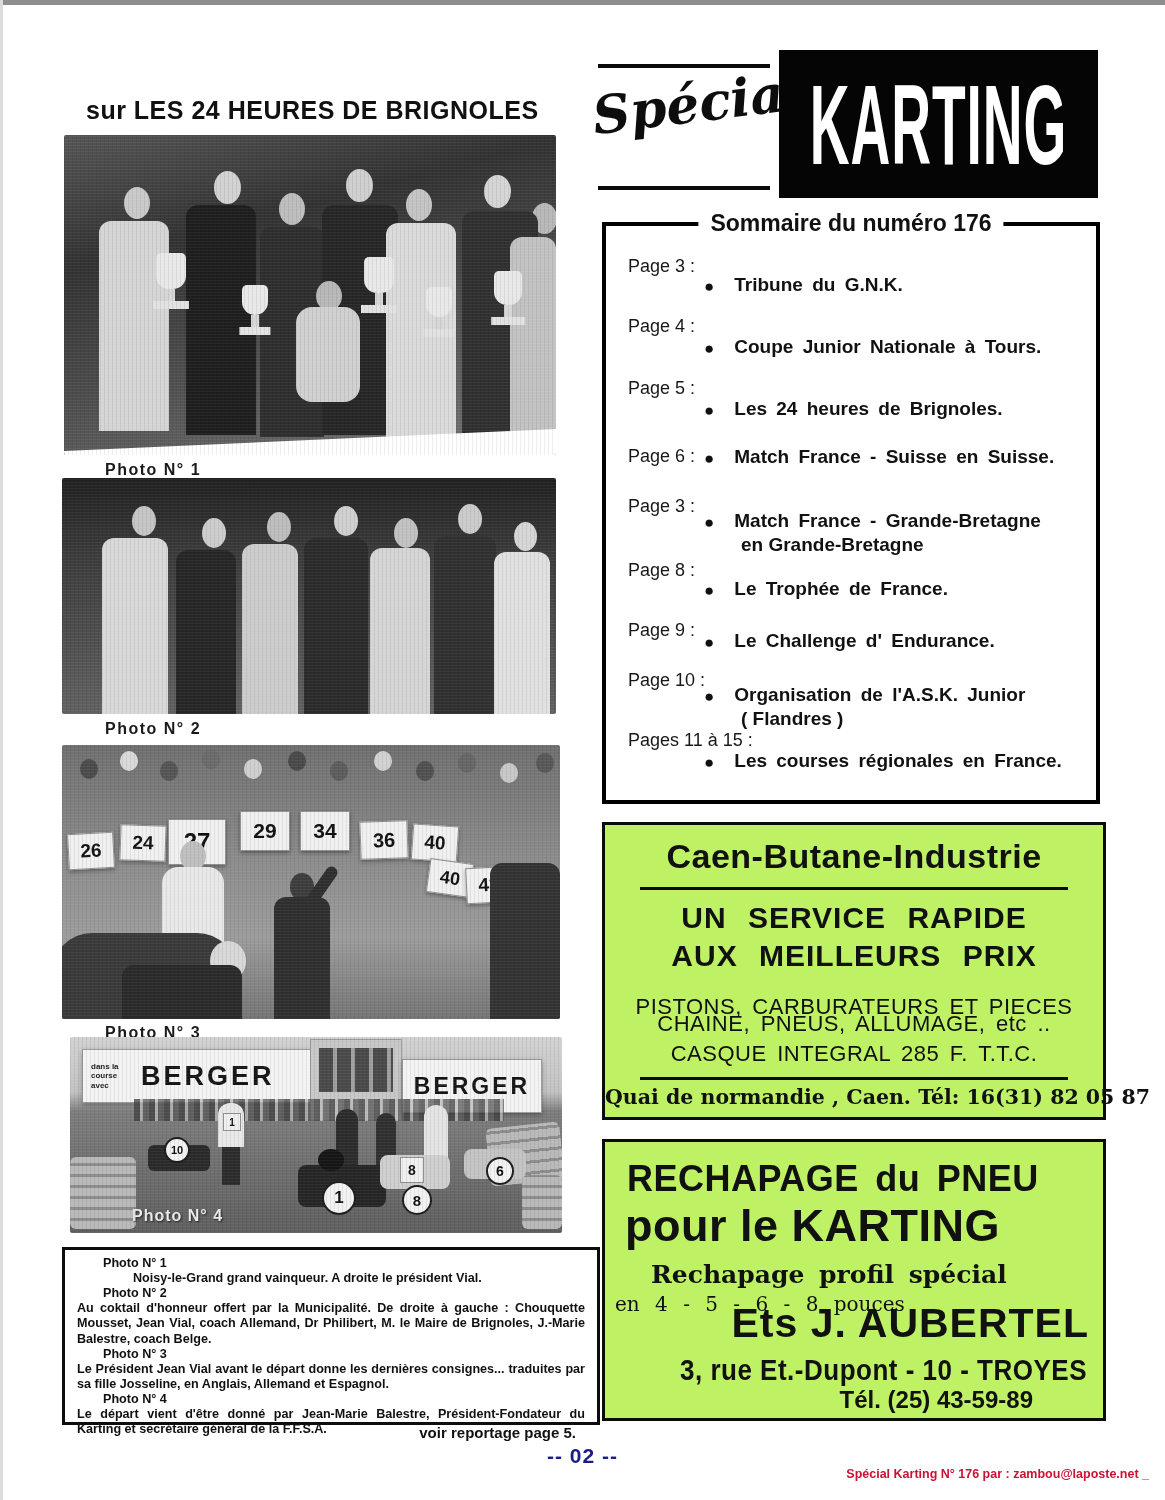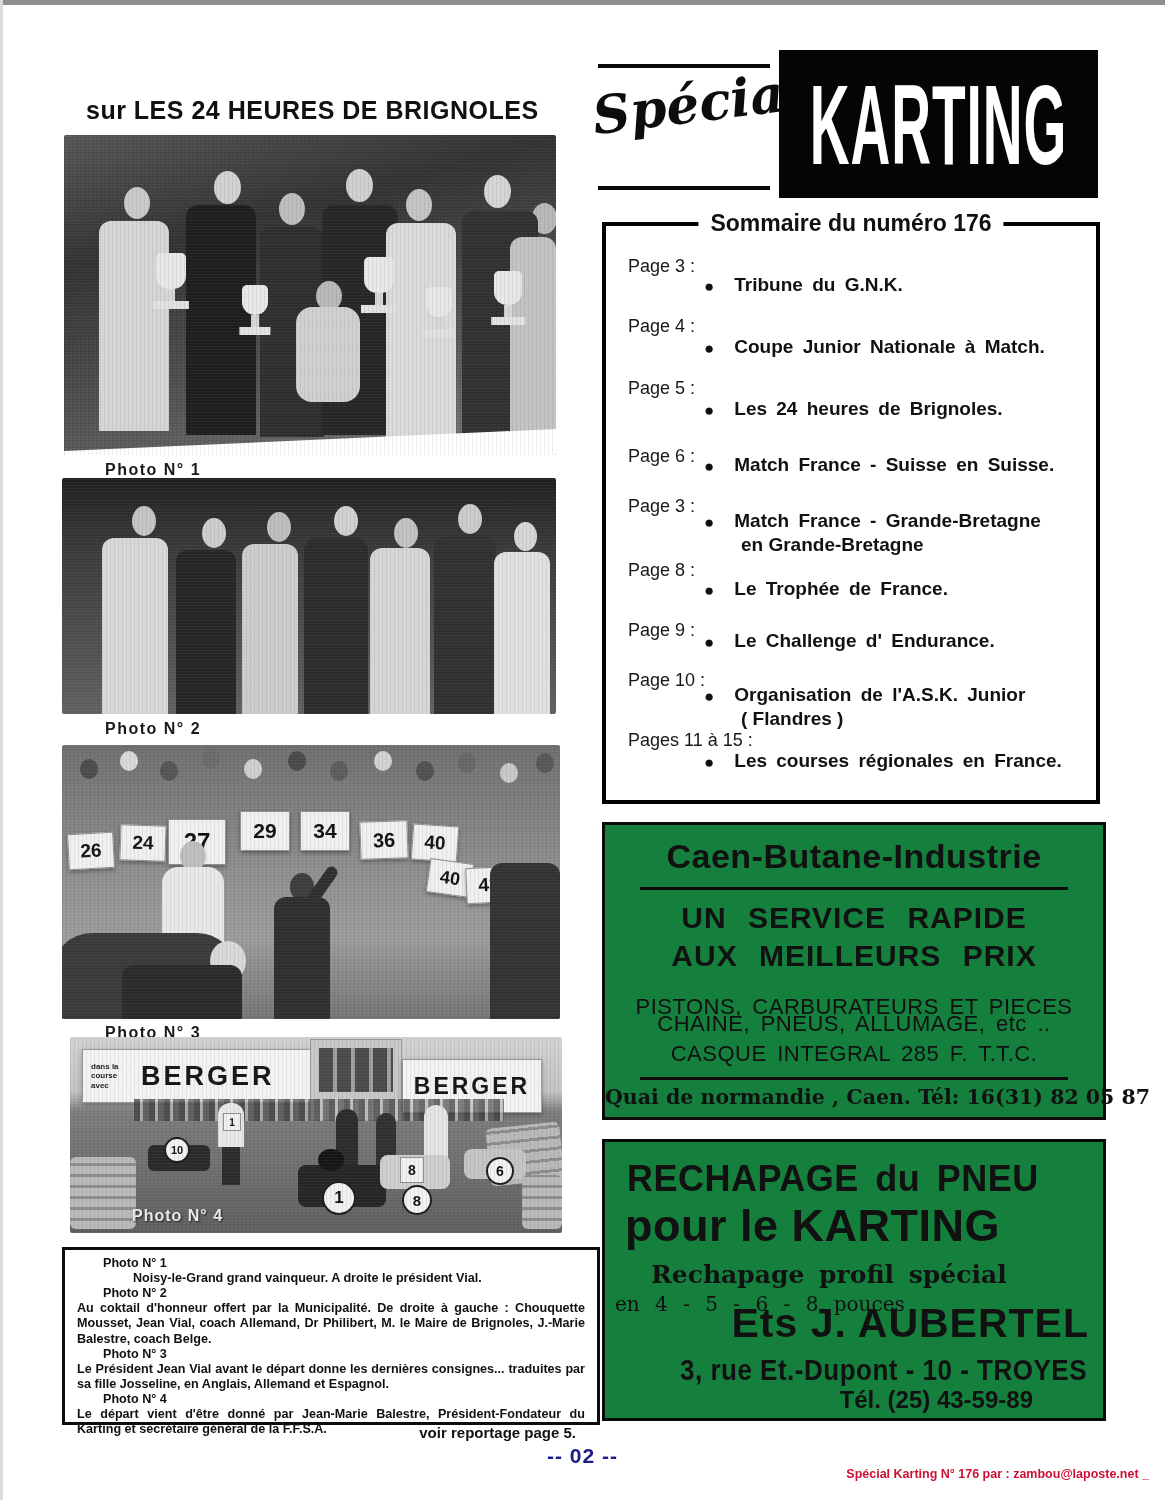--- a/index.html
+++ b/index.html
@@ -56,21 +56,21 @@
   
   .toc{position:absolute;left:602px;top:222px;width:490px;height:574px;border:4px solid #000;}
   .toc-title{position:absolute;top:-16px;left:50%;transform:translateX(-50%);background:#fff;
              padding:0 12px;font-size:23px;font-weight:bold;white-space:nowrap;}
   .toc-page{position:absolute;left:22px;font-size:18px;color:#181818;white-space:nowrap;}
   .toc-entry{position:absolute;left:98px;font-size:19px;font-weight:bold;white-space:nowrap;word-spacing:4px;}
   .toc-entry .dot::before{content:"●";font-size:17px;margin-right:20px;position:relative;top:1px;}
   .toc-entry2{position:absolute;left:135px;font-size:19px;font-weight:bold;white-space:nowrap;}
 
   
-  .adbox{position:absolute;left:602px;width:498px;border:3px solid #0b0b0b;background:#15803d;}
+  .adbox{position:absolute;left:602px;width:498px;border:3px solid #0b0b0b;background:#bef264;}
   .caen{top:822px;height:292px;}
   .rech{top:1139px;height:276px;}
   .caen-title{position:absolute;top:12px;width:100%;text-align:center;font-size:34px;font-weight:800;letter-spacing:0.5px;}
   .adrule{position:absolute;left:7%;width:86%;height:3px;background:#0b0b0b;}
   .caen-l12{position:absolute;width:100%;text-align:center;font-size:30px;font-weight:900;letter-spacing:1px;word-spacing:12px;}
   .caen-l345{position:absolute;width:100%;text-align:center;font-size:22px;font-weight:400;letter-spacing:0.5px;word-spacing:4px;}
   .caen-addr{position:absolute;top:260px;width:100%;text-align:center;font-family:"DejaVu Serif",serif;
              font-weight:bold;font-size:20.5px;white-space:nowrap;}
   .rech-l1{position:absolute;left:22px;top:16px;font-size:36px;font-weight:900;letter-spacing:0.5px;word-spacing:6px;}
   .rech-l2{position:absolute;left:20px;top:58px;font-size:45px;font-weight:900;letter-spacing:0.5px;}
@@ -227,25 +227,25 @@
   <div class="mh-bar" style="top:186px;"></div>
   <div class="kblock">
     <span>KARTING</span>
   </div>
 
   <div class="toc">
     <div class="toc-title">Sommaire du numéro 176</div>
     <div class="toc-page" style="top:30px;">Page 3 :</div>
     <div class="toc-entry" style="top:48px;"><span class="dot"></span><span>Tribune du G.N.K.</span></div>
     <div class="toc-page" style="top:90px;">Page 4 :</div>
-    <div class="toc-entry" style="top:110px;"><span class="dot"></span><span>Coupe Junior Nationale à Match.</span></div>
+    <div class="toc-entry" style="top:110px;"><span class="dot"></span><span>Coupe Junior Nationale à Tours.</span></div>
     <div class="toc-page" style="top:152px;">Page 5 :</div>
     <div class="toc-entry" style="top:172px;"><span class="dot"></span><span>Les 24 heures de Brignoles.</span></div>
     <div class="toc-page" style="top:220px;">Page 6 :</div>
-    <div class="toc-entry" style="top:228px;text-align:center;"><span class="dot"></span><span>Match France - Suisse en Suisse.</span></div>
+    <div class="toc-entry" style="top:220px;text-align:center;"><span class="dot"></span><span>Match France - Suisse en Suisse.</span></div>
     <div class="toc-page" style="top:270px;">Page 3 :</div>
     <div class="toc-entry" style="top:284px;"><span class="dot"></span><span>Match France - Grande-Bretagne</span></div>
     <div class="toc-entry2" style="top:308px;">en Grande-Bretagne</div>
     <div class="toc-page" style="top:334px;">Page 8 :</div>
     <div class="toc-entry" style="top:352px;"><span class="dot"></span><span>Le Trophée de France.</span></div>
     <div class="toc-page" style="top:394px;">Page 9 :</div>
     <div class="toc-entry" style="top:404px;"><span class="dot"></span><span>Le Challenge d' Endurance.</span></div>
     <div class="toc-page" style="top:444px;">Page 10 :</div>
     <div class="toc-entry" style="top:458px;"><span class="dot"></span><span>Organisation de l'A.S.K. Junior</span></div>
     <div class="toc-entry2" style="top:482px;">( Flandres )</div>

